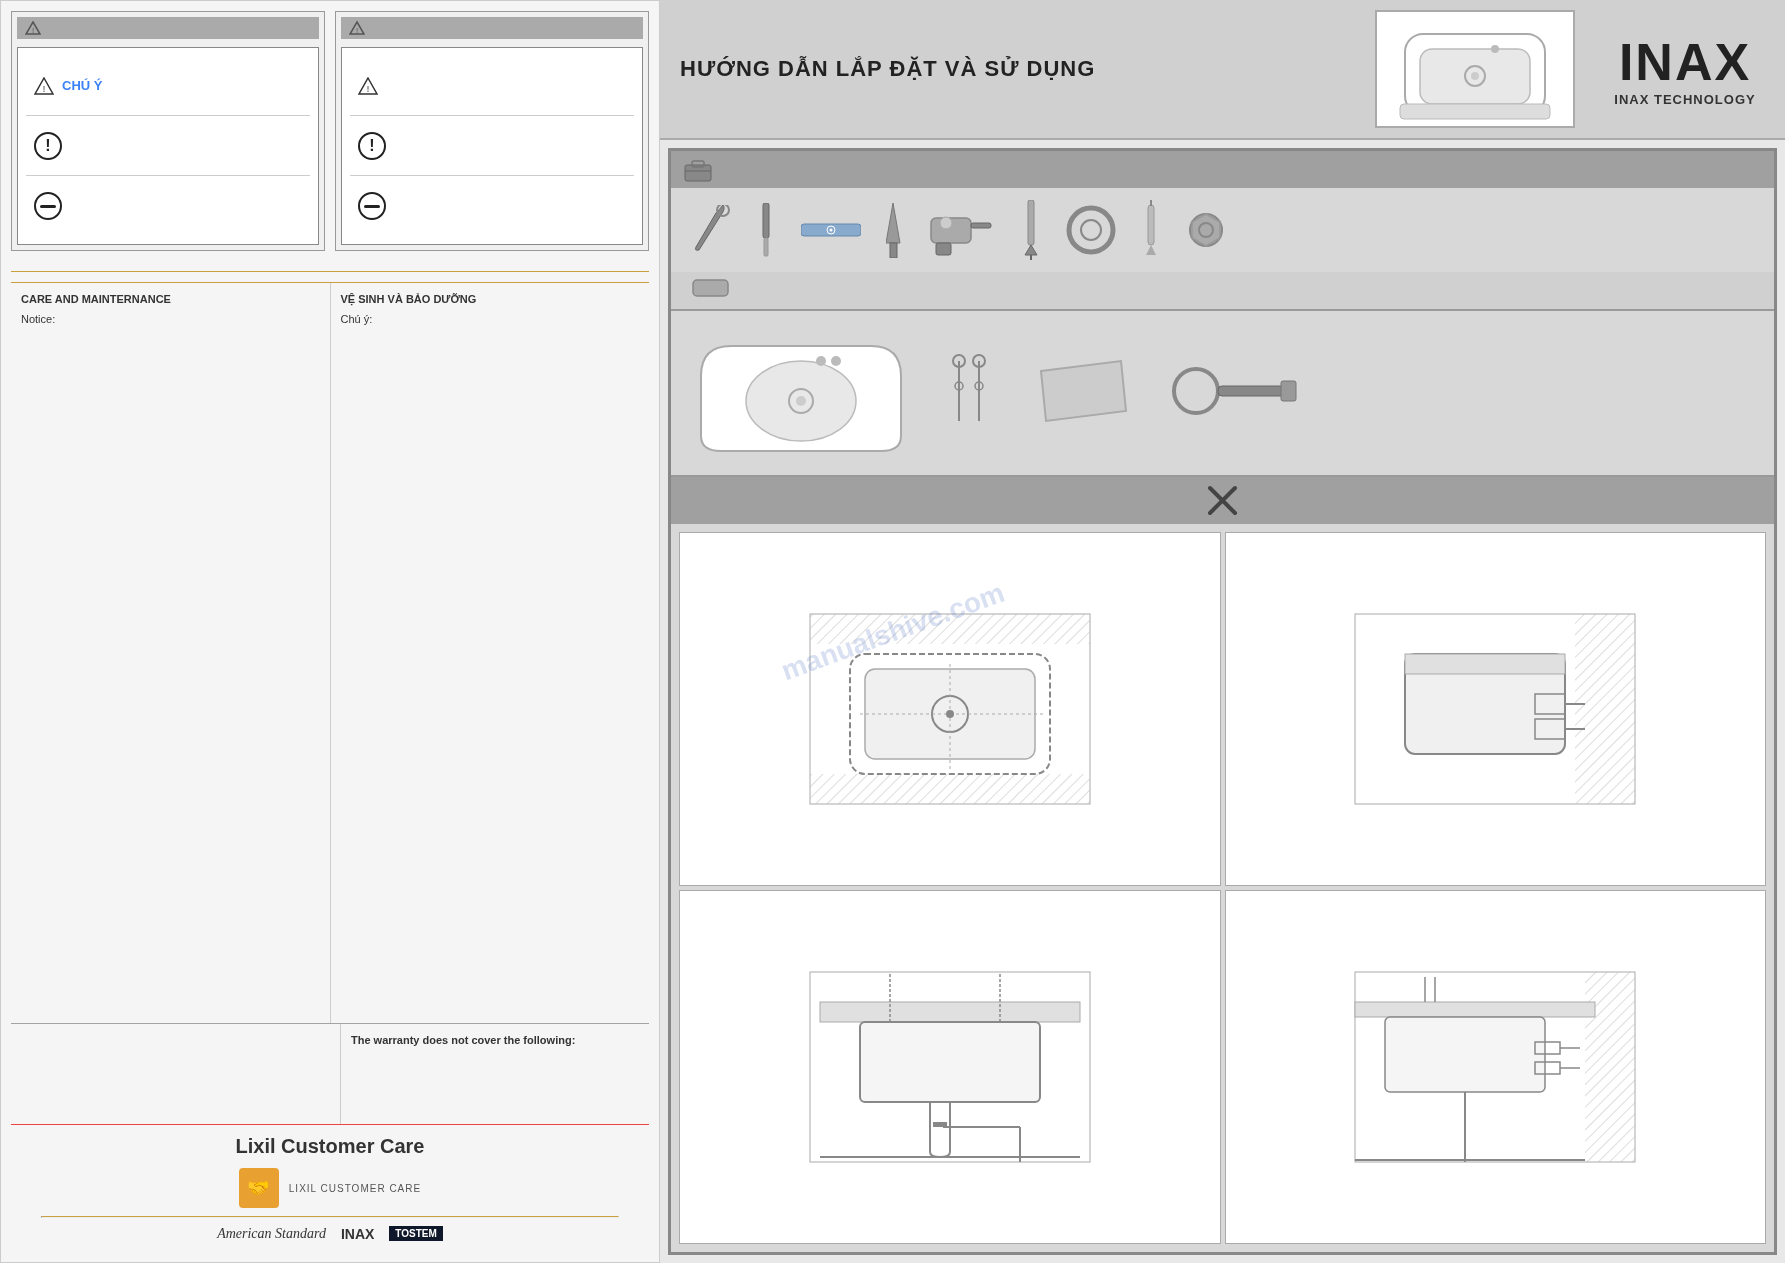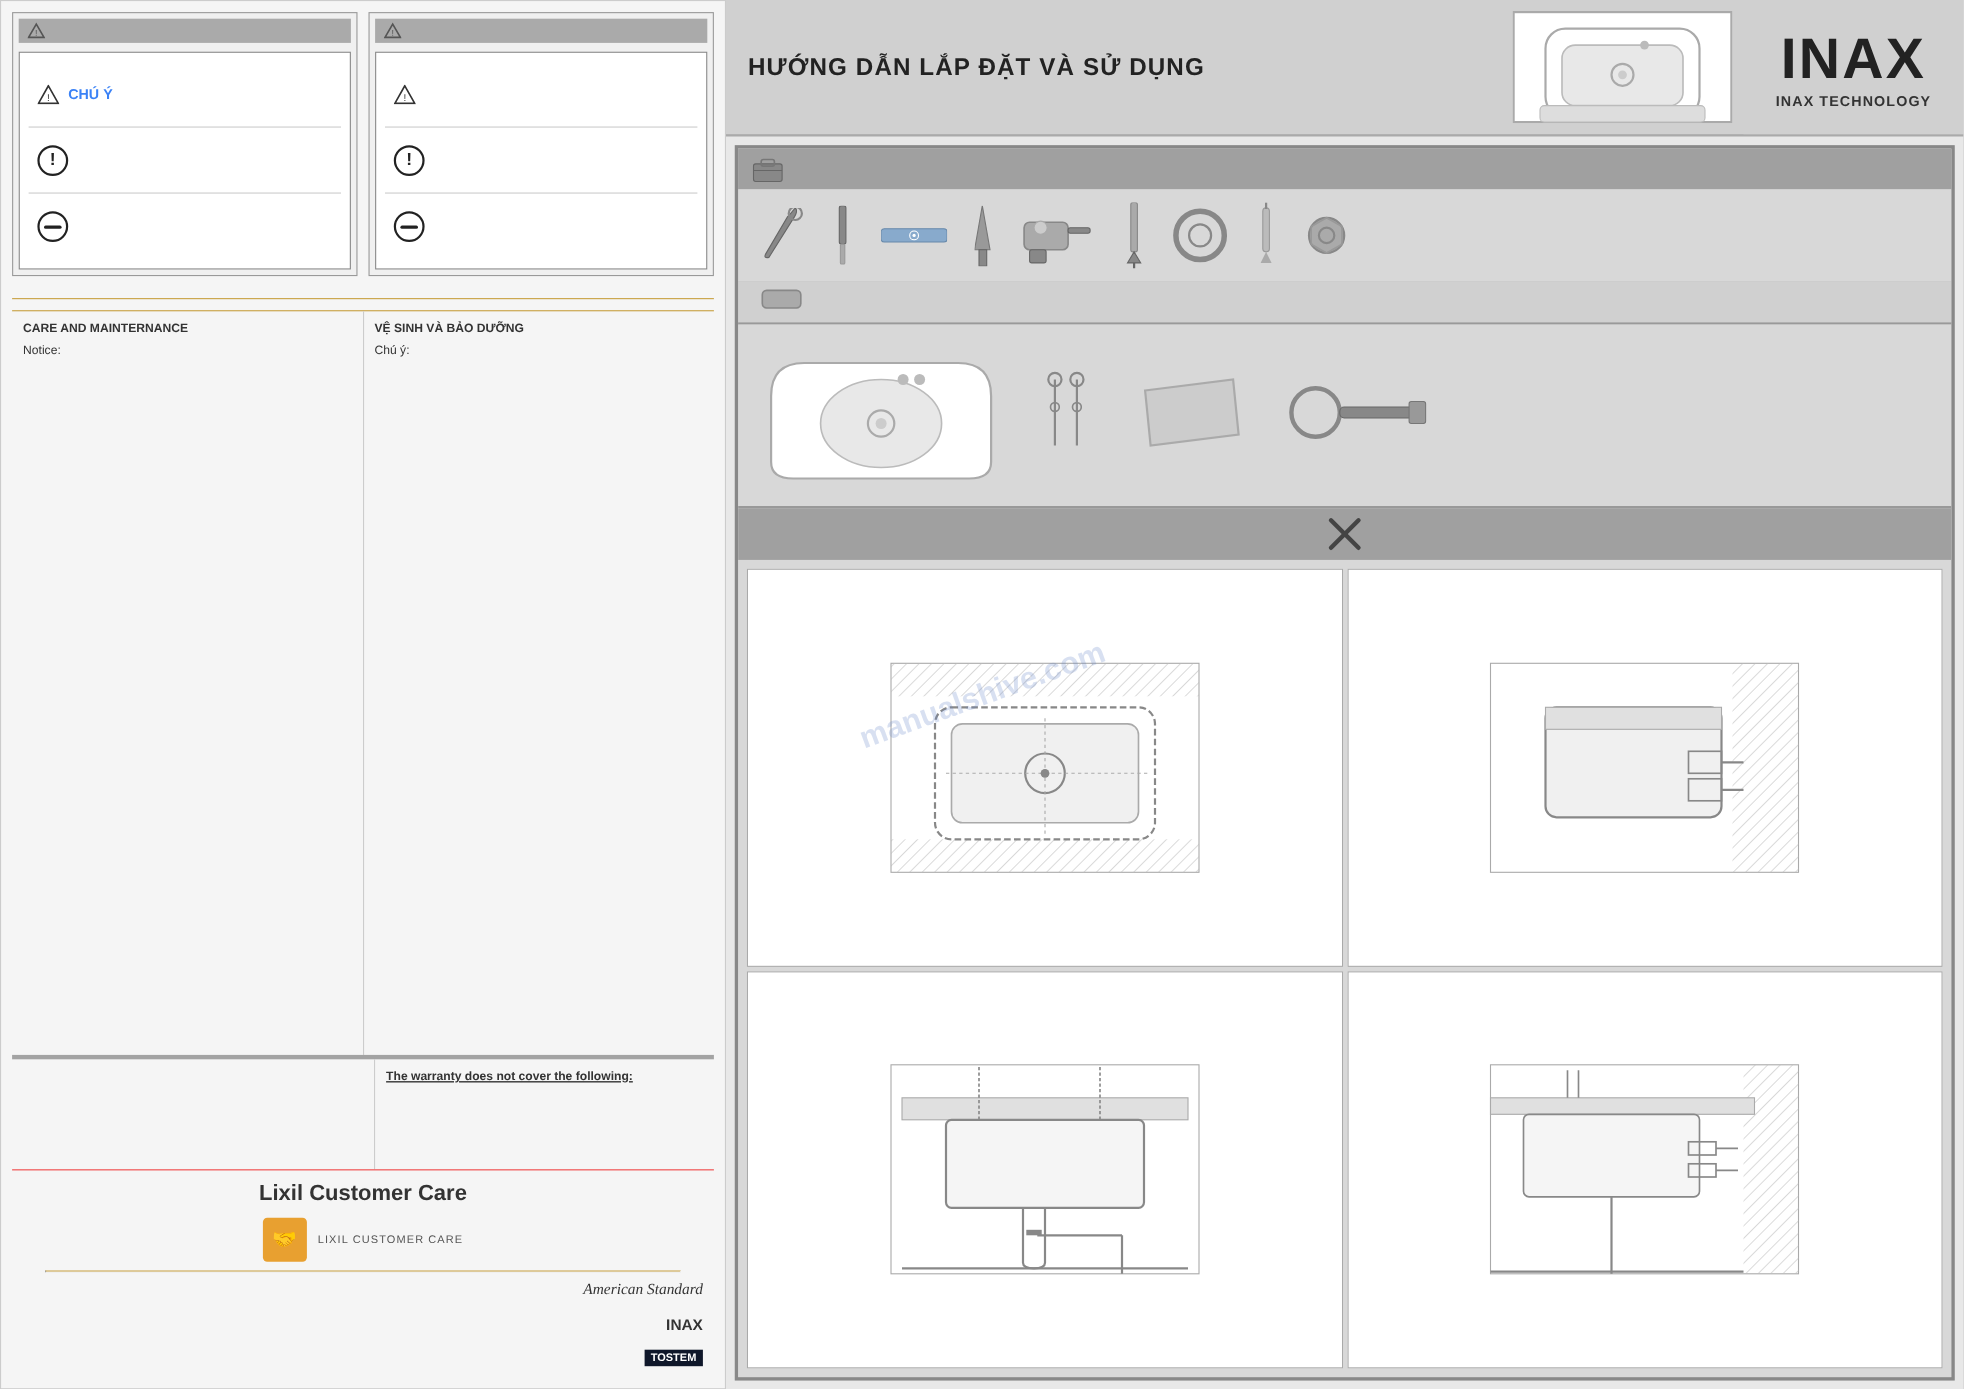--- a/index.html
+++ b/index.html
@@ -140,22 +140,21 @@
     }
 
     .care-col .note-label {
       font-size: 11px;
       color: #333;
       margin-top: 8px;
     }
 
     .warranty-section {
       display: flex;
-      border-top: 4px solid #a3a3a3;
-      text-decoration: underline;
+      border-top: 1px solid #a3a3a3;
     }
 
     .warranty-left {
       width: 330px;
       border-right: 1px solid #ccc;
       min-height: 100px;
     }
 
     .warranty-right {
       flex: 1;
@@ -203,25 +202,24 @@
     }
 
     .lixil-text {
       font-size: 10px;
       color: #555;
       letter-spacing: 1px;
     }
 
     .brand-row {
       display: flex;
-      align-items: flex-end;
+      align-items: flex-start;
       justify-content: center;
       gap: 15px;
       margin-top: 5px;
-      flex-direction: column;
     }
 
     .brand-american {
       font-family: 'Times New Roman', serif;
       font-style: italic;
       font-size: 14px;
       color: #333;
     }
 
     .brand-inax {
@@ -246,21 +244,21 @@
       display: flex;
       flex-direction: column;
     }
 
     
     .right-header {
       display: flex;
       align-items: stretch;
       background: #d0d0d0;
       border-bottom: 2px solid #aaa;
-      height: 124px;
+      height: 140px;
     }
 
     .header-title-block {
       flex: 1;
       padding: 20px 20px;
       display: flex;
       flex-direction: column;
       justify-content: center;
     }
 

